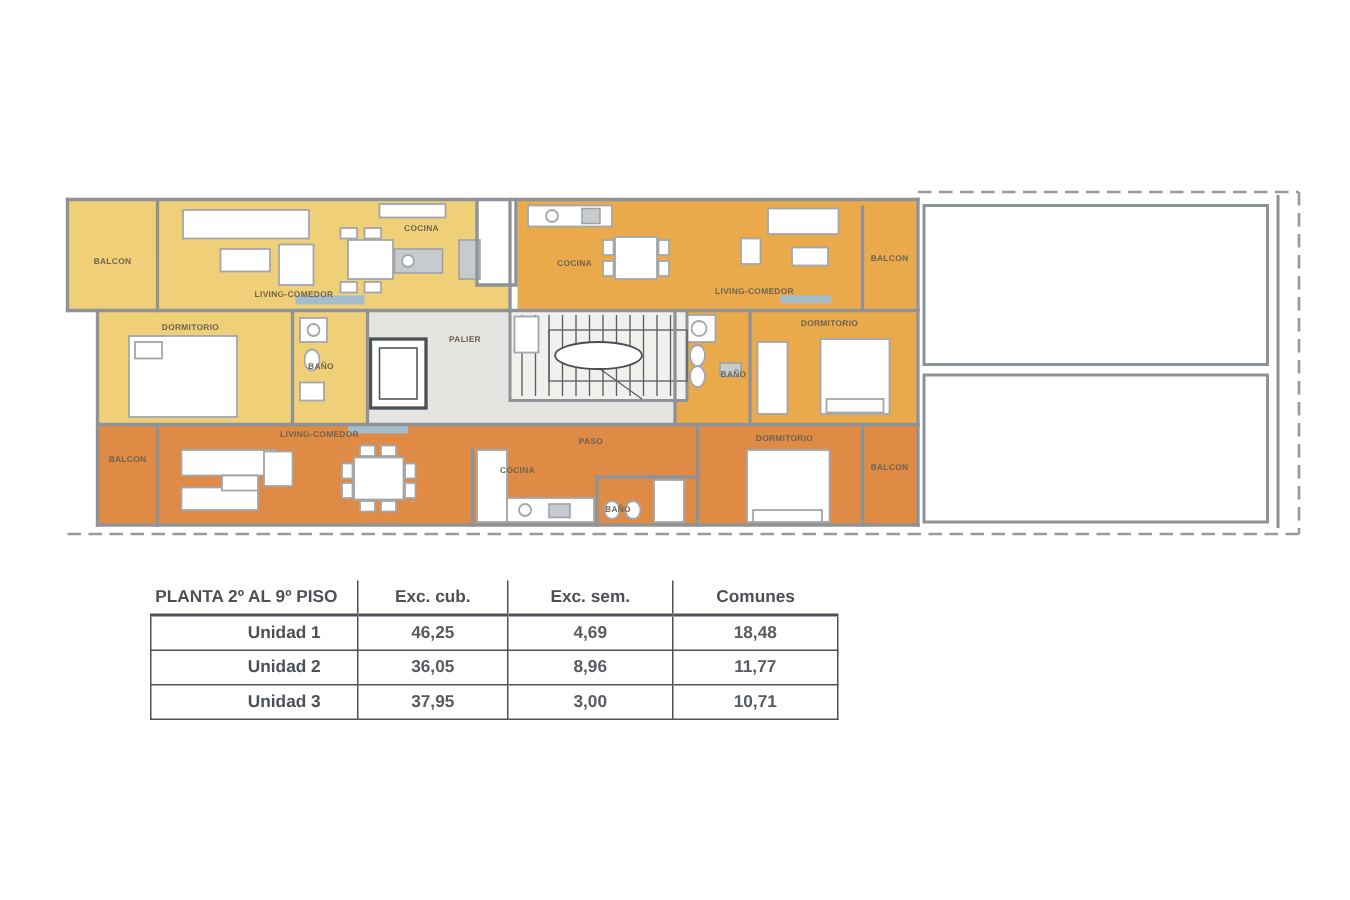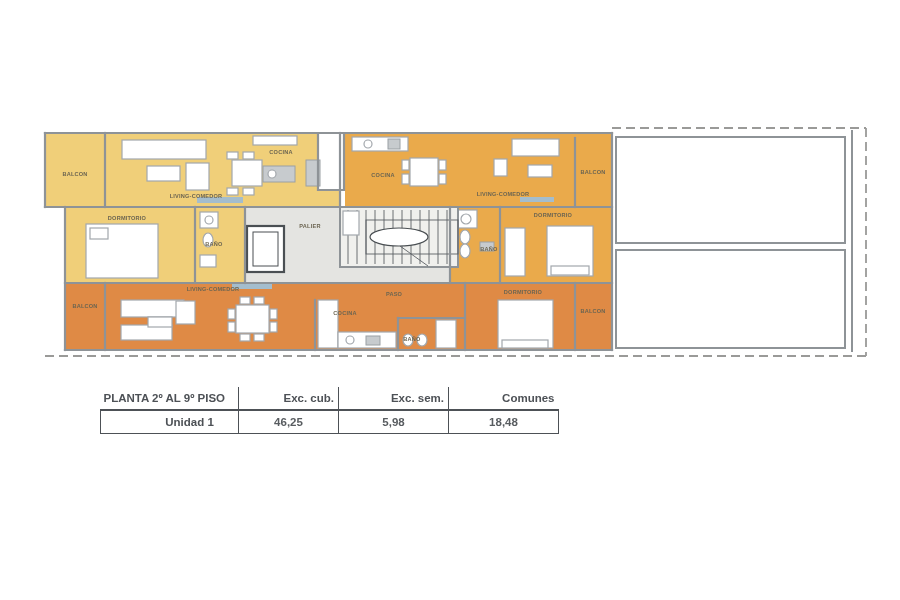--- a/index.html
+++ b/index.html
@@ -17,21 +17,21 @@
   .core-fill{stroke:none;}
   .stair-lines{stroke:#5b6065;stroke-width:.9;fill:none;}
   .dark-stroke{stroke:#4a4f53;fill:#ffffff;}
   
   .table-wrap{position:absolute;left:100px;top:387px;}
   table.data{border-collapse:collapse;table-layout:fixed;color:#4d5156;}
   table.data th, table.data td{font-size:11.5px;height:22px;padding:0 4px;
       font-family:"Liberation Sans",sans-serif;font-weight:bold;}
   table.data thead th{border:none;border-bottom:2px solid #4d5156;font-weight:bold;
       text-align:center;vertical-align:middle;}
-  table.data thead th + th{border-left:1.6px solid #4d5156;text-align:right;}
+  table.data thead th + th{border-left:1.6px solid #4d5156;}
   table.data thead th.title{text-align:left;padding-left:3px;}
   table.data tbody td{border:1.6px solid #4d5156;text-align:center;vertical-align:middle;
       color:#585c60;}
   table.data tbody td.rowlabel{font-weight:bold;color:#4d5156;padding-left:44px;}
   .c0{width:138px}.c1{width:100px}.c2{width:110px}.c3{width:110px}
 </style>
 </head>
 <body>
 
 <div class="page">
@@ -214,20 +214,32 @@
           <th class="title">PLANTA 2º AL 9º PISO</th>
           <th>Exc. cub.</th>
           <th>Exc. sem.</th>
           <th>Comunes</th>
         </tr>
       </thead>
       <tbody>
         <tr>
           <td class="rowlabel">Unidad 1</td>
           <td>46,25</td>
-          <td>5,98</td>
+          <td>4,69</td>
           <td>18,48</td>
+        </tr>
+        <tr>
+          <td class="rowlabel">Unidad 2</td>
+          <td>36,05</td>
+          <td>8,96</td>
+          <td>11,77</td>
+        </tr>
+        <tr>
+          <td class="rowlabel">Unidad 3</td>
+          <td>37,95</td>
+          <td>3,00</td>
+          <td>10,71</td>
         </tr>
       </tbody>
     </table>
   </div>
 
 </div>
 
 </body></html>

